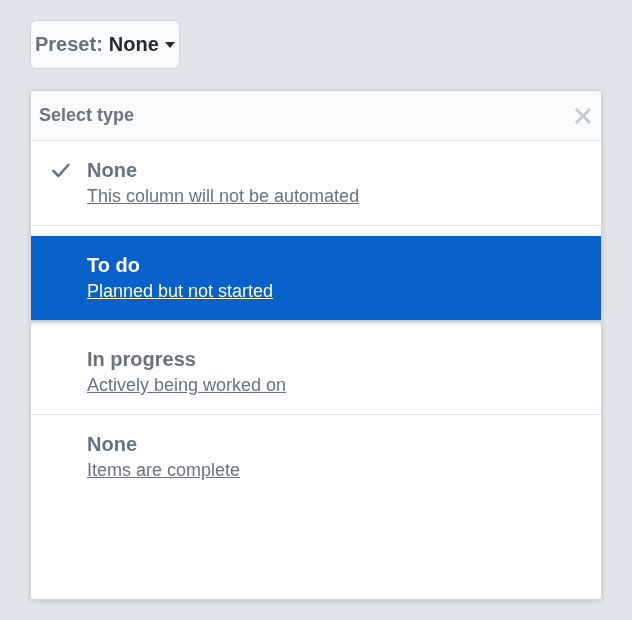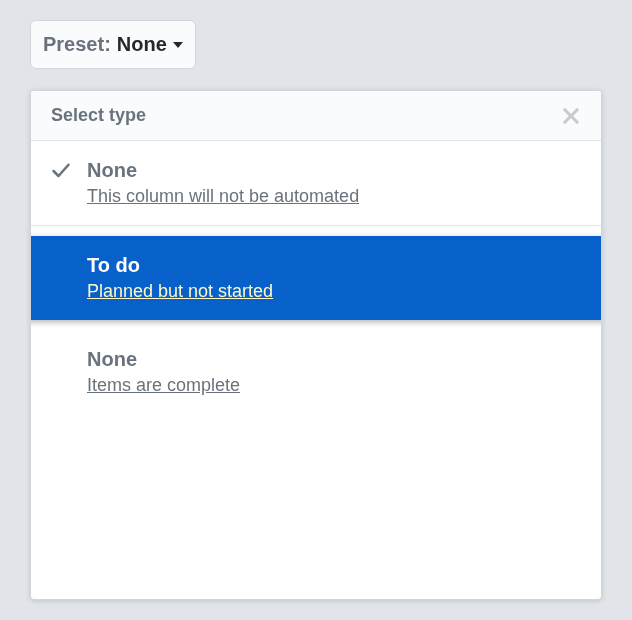--- a/index.html
+++ b/index.html
@@ -14,21 +14,21 @@
       height: 620px;
       padding: 20px 30px;
       position: relative;
     }
     .preset-button {
       display: inline-flex;
       align-items: center;
       background: #fafbfc;
       border: 1px solid #d1d5da;
       border-radius: 6px;
-      padding: 12px 12px;
+      padding: 12px 4px;
       cursor: pointer;
       font-size: 20px;
     }
     .preset-label {
       color: #6a737d;
       font-weight: 600;
     }
     .preset-value {
       color: #24292e;
       font-weight: 600;
@@ -50,21 +50,21 @@
       background: #ffffff;
       border: 1px solid #d1d5da;
       border-radius: 4px;
       box-shadow: 0 1px 5px rgba(27,31,35,0.15);
       overflow: hidden;
     }
     .dropdown-header {
       display: flex;
       align-items: center;
       justify-content: space-between;
-      padding: 14px 20px;
+      padding: 14px 8px;
       background: #fafbfc;
       border-bottom: 1px solid #e1e4e8;
       gap: 19px;
     }
     .dropdown-header-title {
       font-size: 18px;
       font-weight: 600;
       color: #6a737d;
     }
     .close-icon {
@@ -166,20 +166,27 @@
     </div>
 
     <div class="option selected">
       <span class="option-check"></span>
       <div class="option-content">
         <div class="option-title">To do</div>
         <div class="option-desc">Planned but not started</div>
       </div>
     </div>
 
+    <div class="option">
+      <span class="option-check"></span>
+      <div class="option-content">
+        <div class="option-title">In progress</div>
+        <div class="option-desc">Actively being worked on</div>
+      </div>
+    </div>
 
     <div class="option">
       <span class="option-check"></span>
       <div class="option-content">
         <div class="option-title">None</div>
         <div class="option-desc">Items are complete</div>
       </div>
     </div>
 
   </div>

